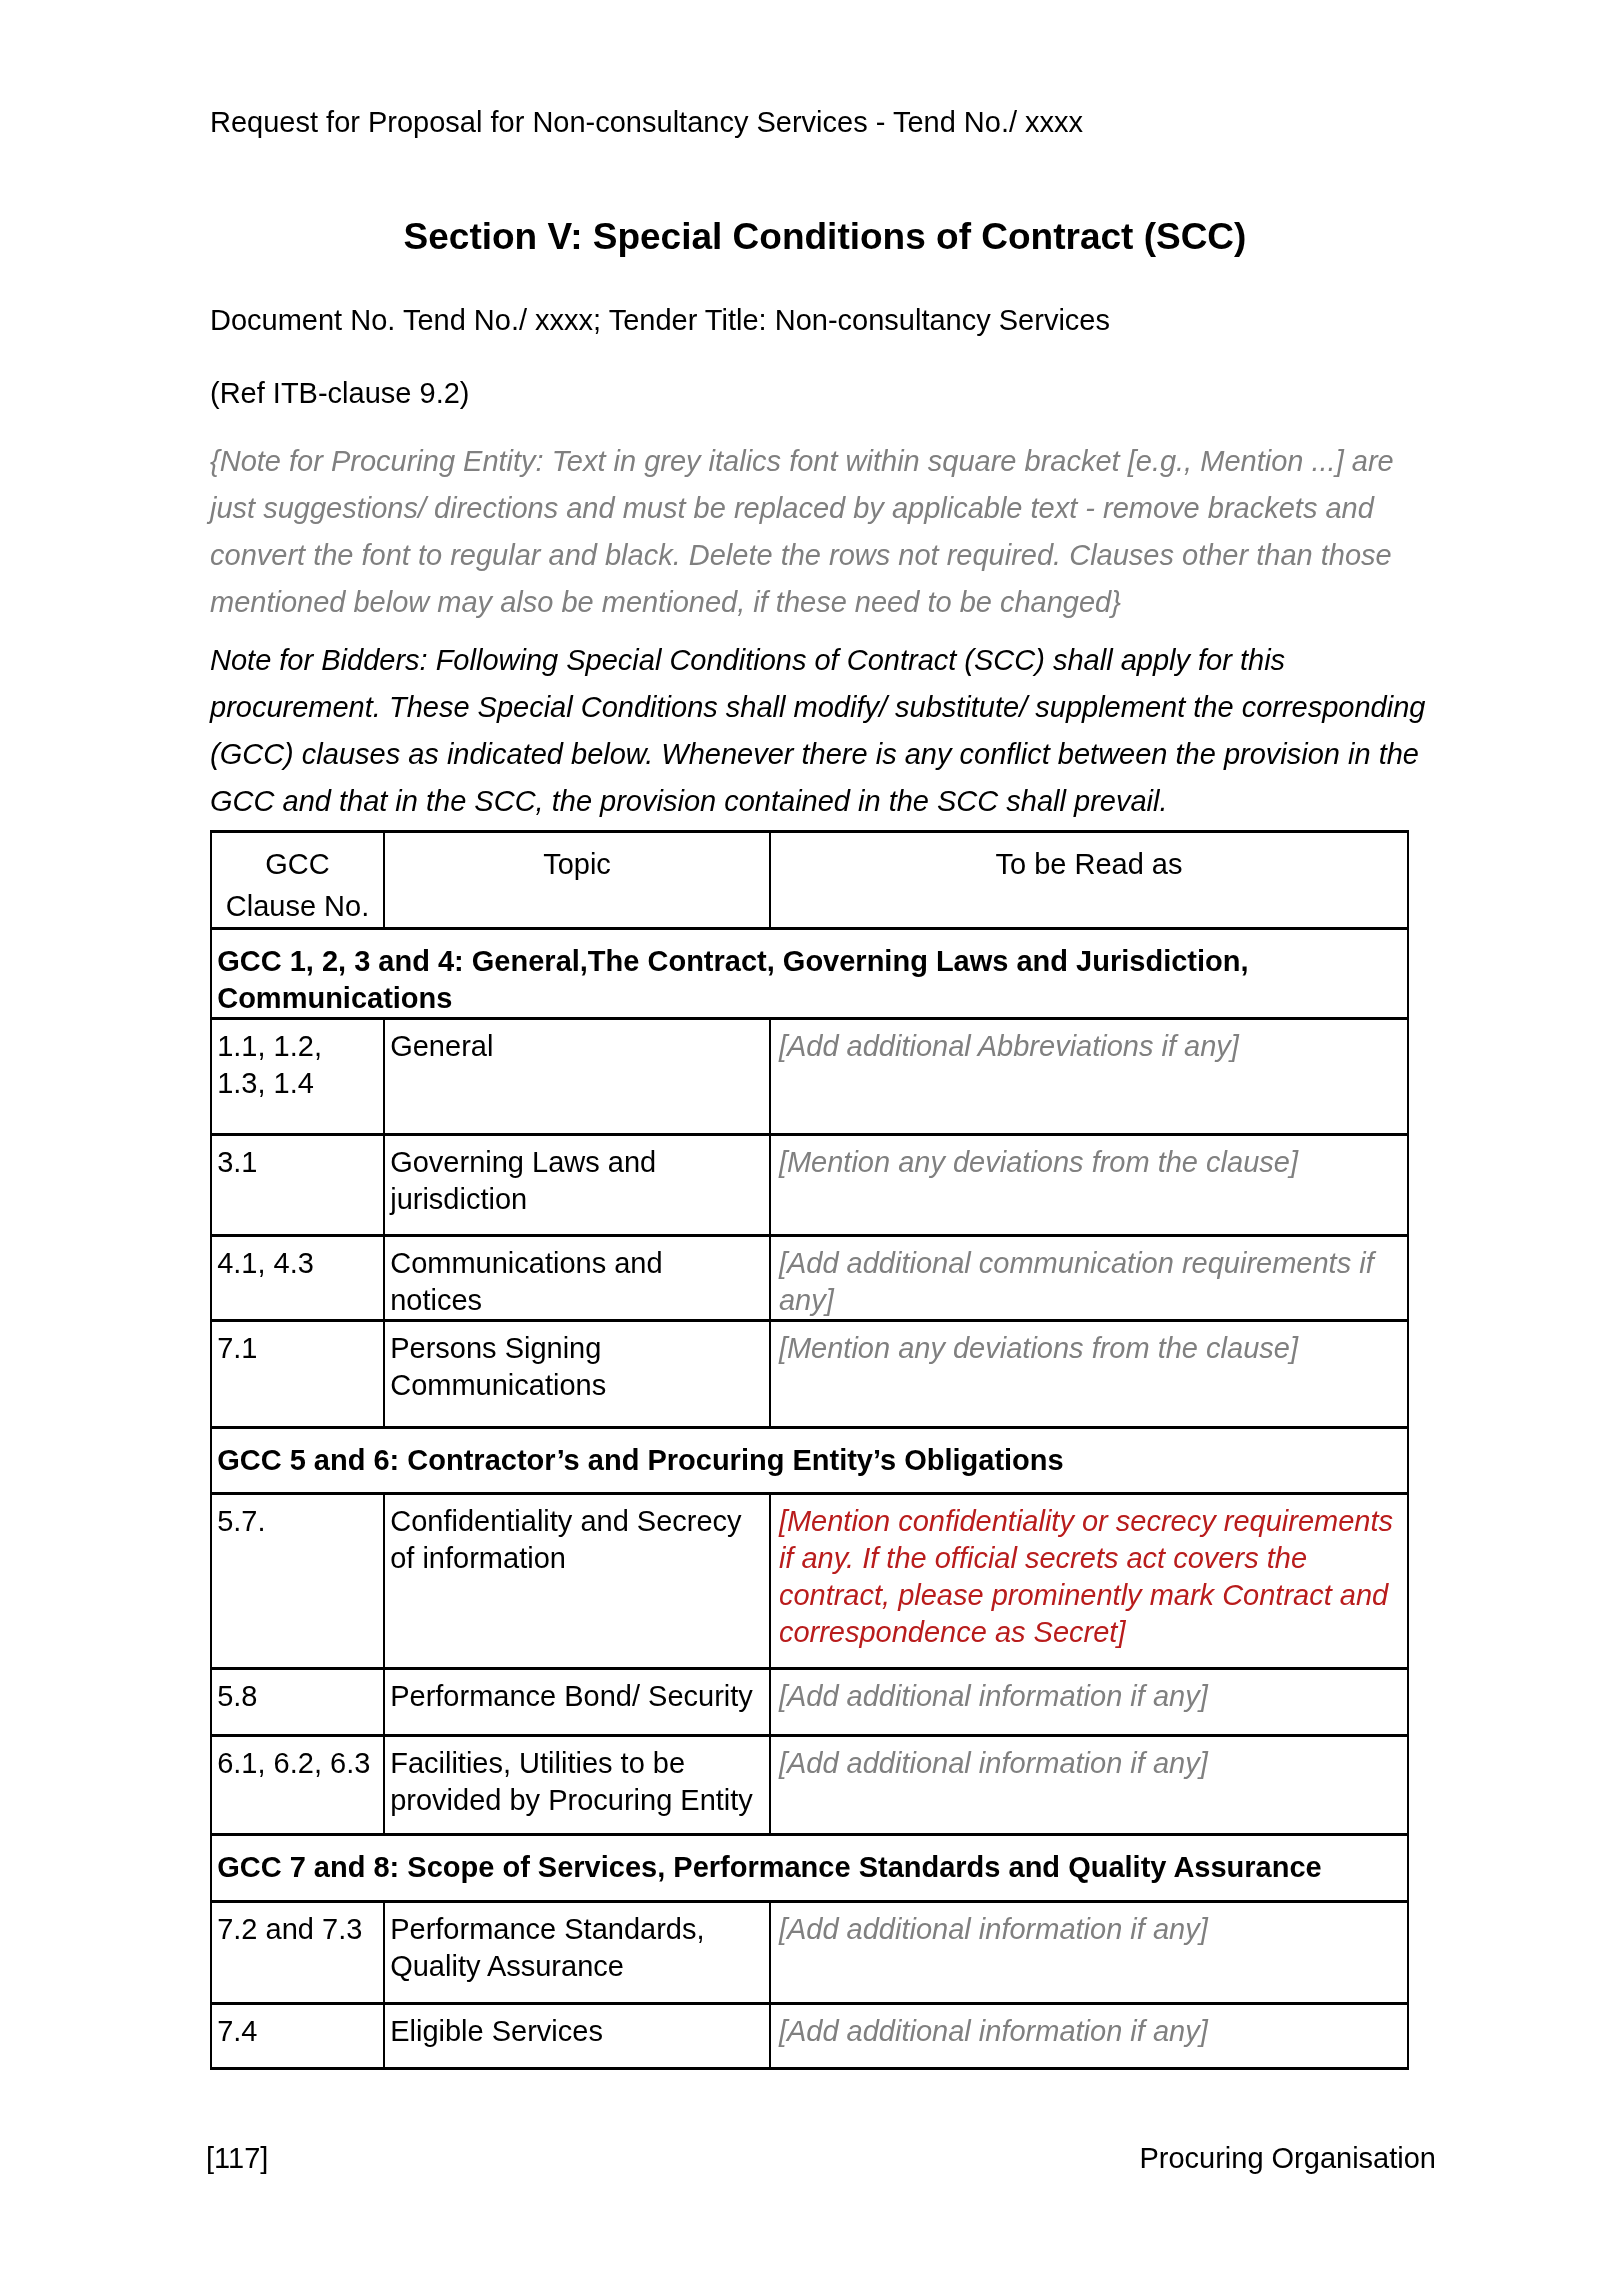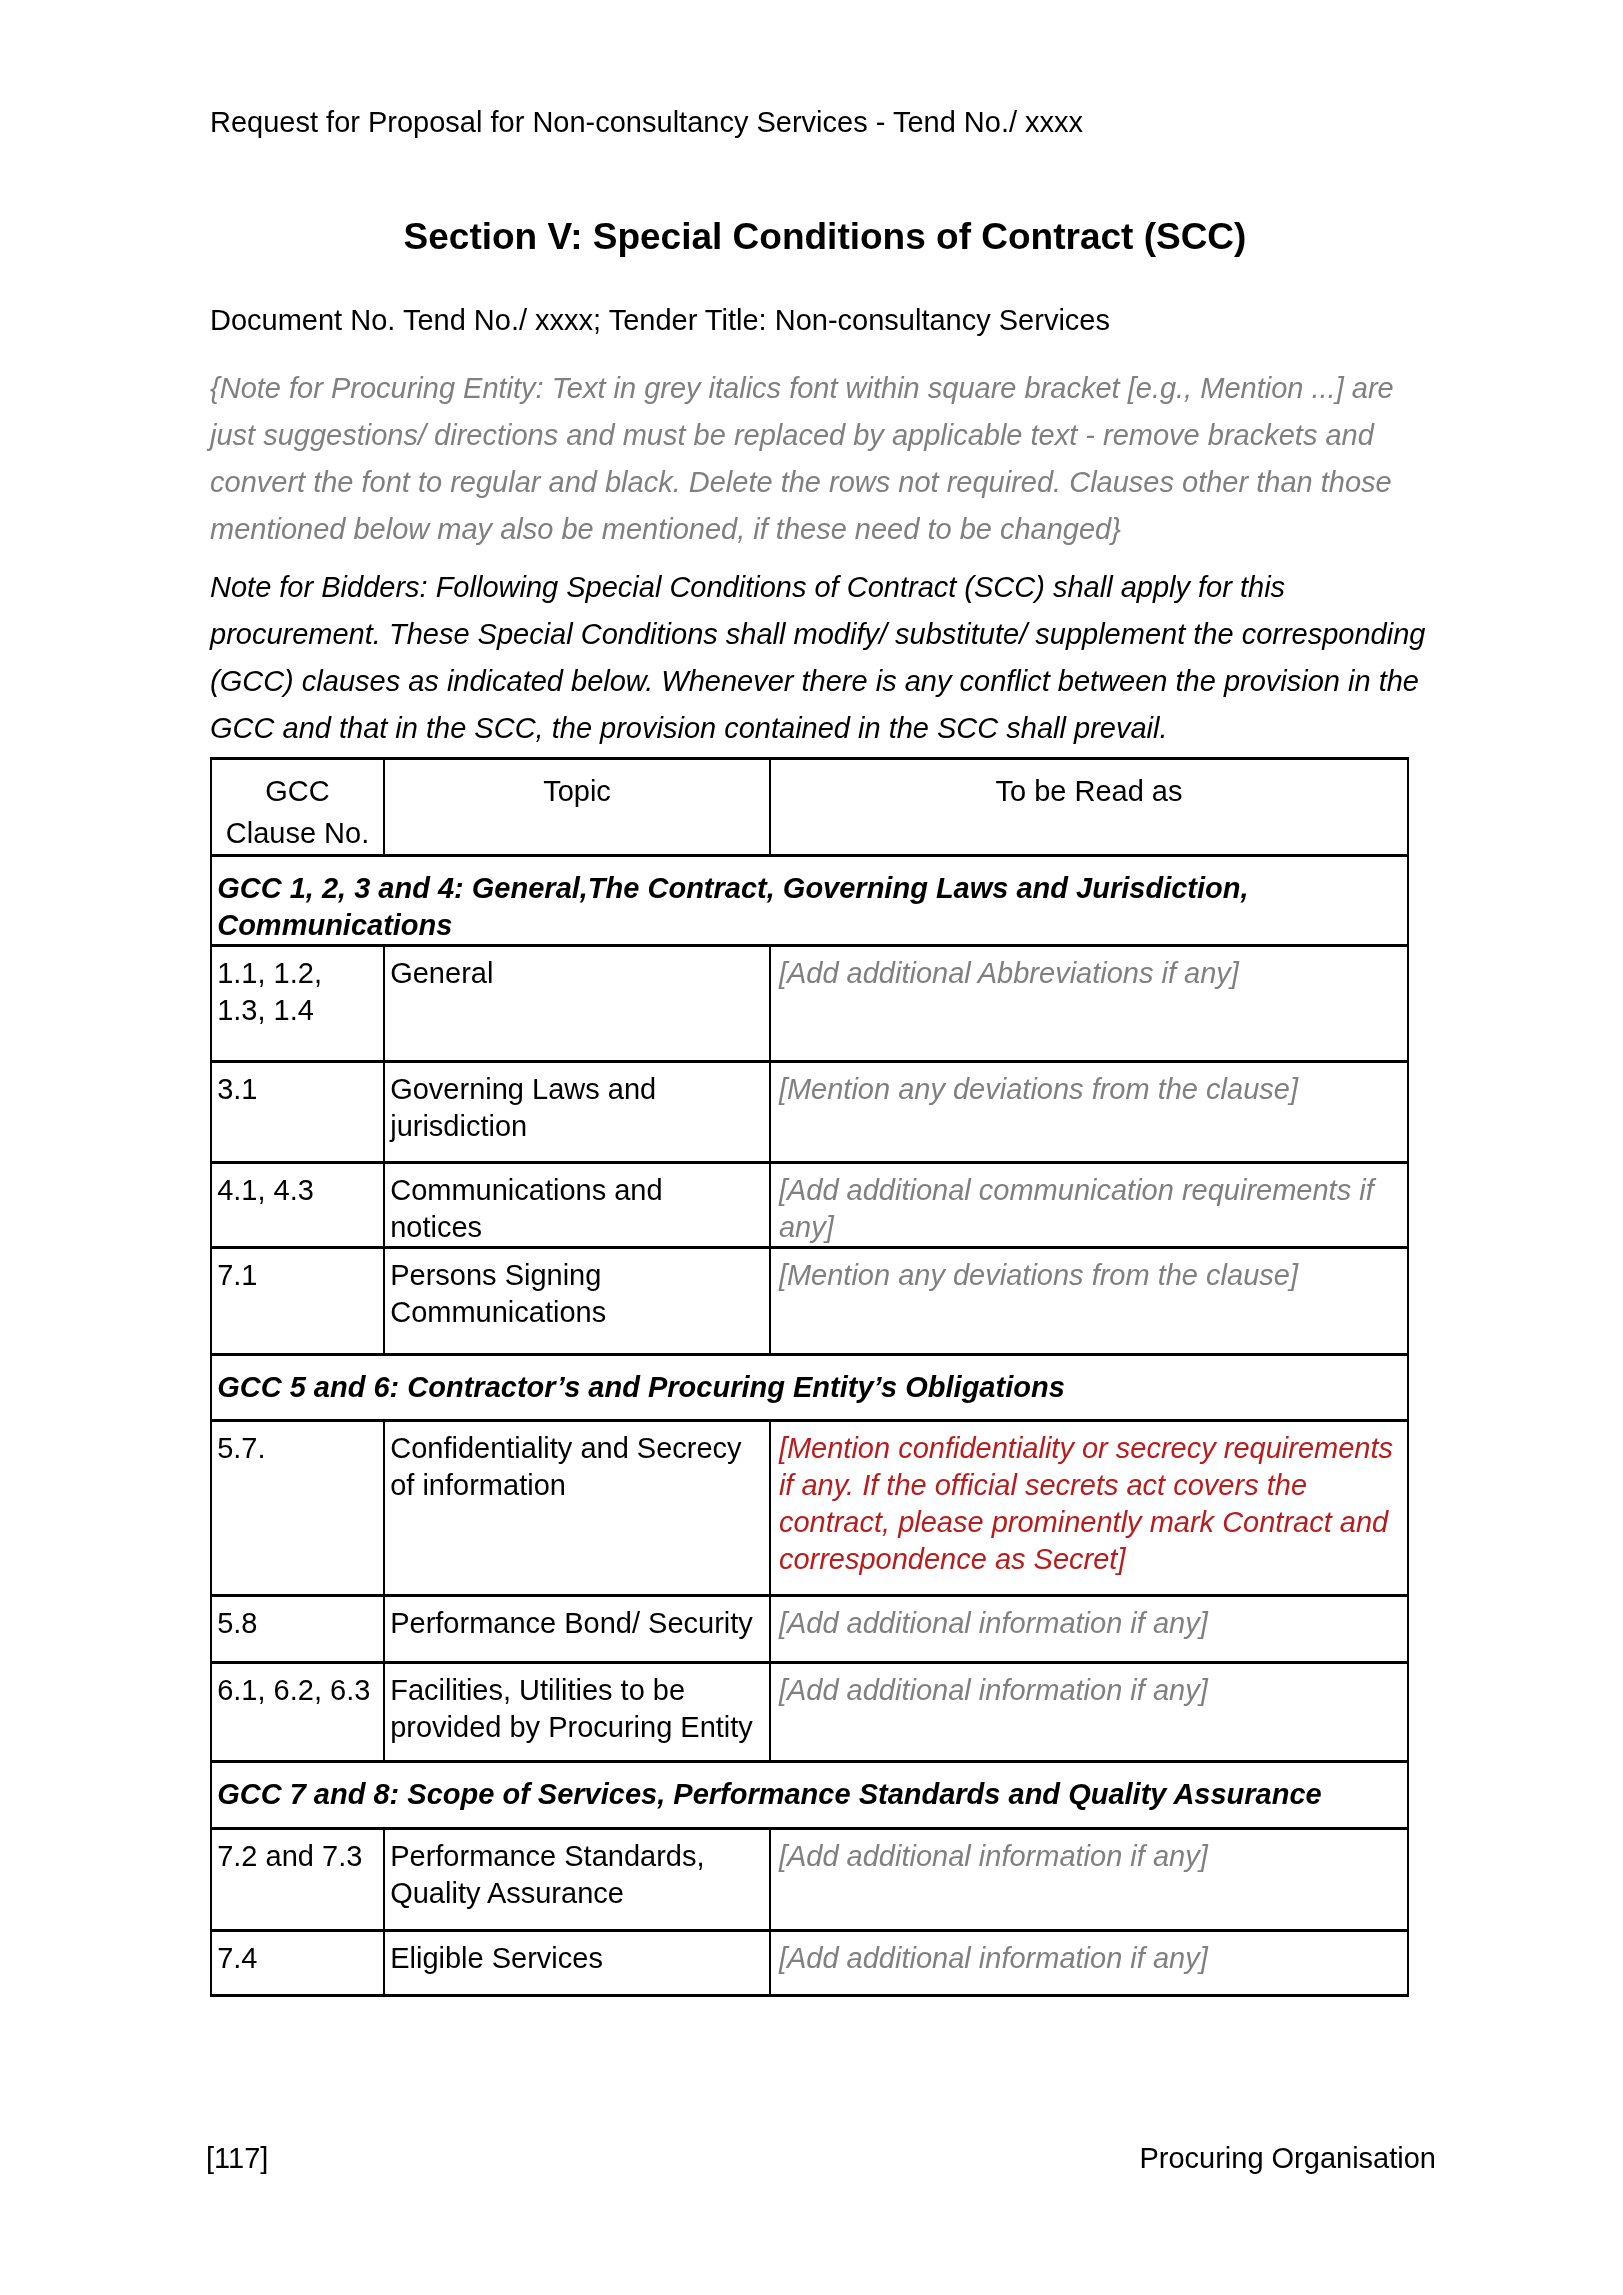--- a/index.html
+++ b/index.html
@@ -39,21 +39,21 @@
   }
   table.scc th {
     font-weight:400;
     text-align:center;
     padding:10.5px 5.2px 0 5.2px;
     line-height:42px;
   }
   td.clause { padding:7.9px 5.2px 0 5.2px; }
   td.topic  { padding:7.9px 6.5px 0 5.2px; }
   td.read   { padding:7.9px 9.2px 0 7.9px; font-style:italic; }
-  td.section{ font-weight:700; padding:13px 6.5px 0 5.2px;font-style:italic; }
+  td.section{ font-weight:700; padding:13px 6.5px 0 5.2px; }
 
   .footer {
     position:absolute;
     top:2135px; left:206px;
     width:1230px;
     display:flex;
     justify-content:space-between;
   }
 </style>
 </head>
@@ -61,20 +61,21 @@
 
 <div class="page">
   <div class="content">
 
     <p class="doc-header">Request for Proposal for Non-consultancy Services - Tend No./ xxxx</p>
 
     <p class="title">Section V: Special Conditions of Contract (SCC)</p>
 
     <p class="doc-no">Document No. Tend No./ xxxx; Tender Title: Non-consultancy Services</p>
 
+    <p class="ref-line">(Ref ITB-clause 9.2)</p>
 
     <p class="note-grey" style="color: rgb(128, 128, 128);">{Note for Procuring Entity: Text in grey italics font within square bracket [e.g., Mention ...] are just suggestions/ directions and must be replaced by applicable text - remove brackets and convert the font to regular and black. Delete the rows not required. Clauses other than those mentioned below may also be mentioned, if these need to be changed}</p>
 
     <p class="note-bidders">Note for Bidders: Following Special Conditions of Contract (SCC) shall apply for this procurement. These Special Conditions shall modify/ substitute/ supplement the corresponding (GCC) clauses as indicated below. Whenever there is any conflict between the provision in the GCC and that in the SCC, the provision contained in the SCC shall prevail.</p>
 
     <table class="scc">
       <colgroup>
         <col style="width:173px">
           <col style="width:386px">
           <col style="width:638px">

